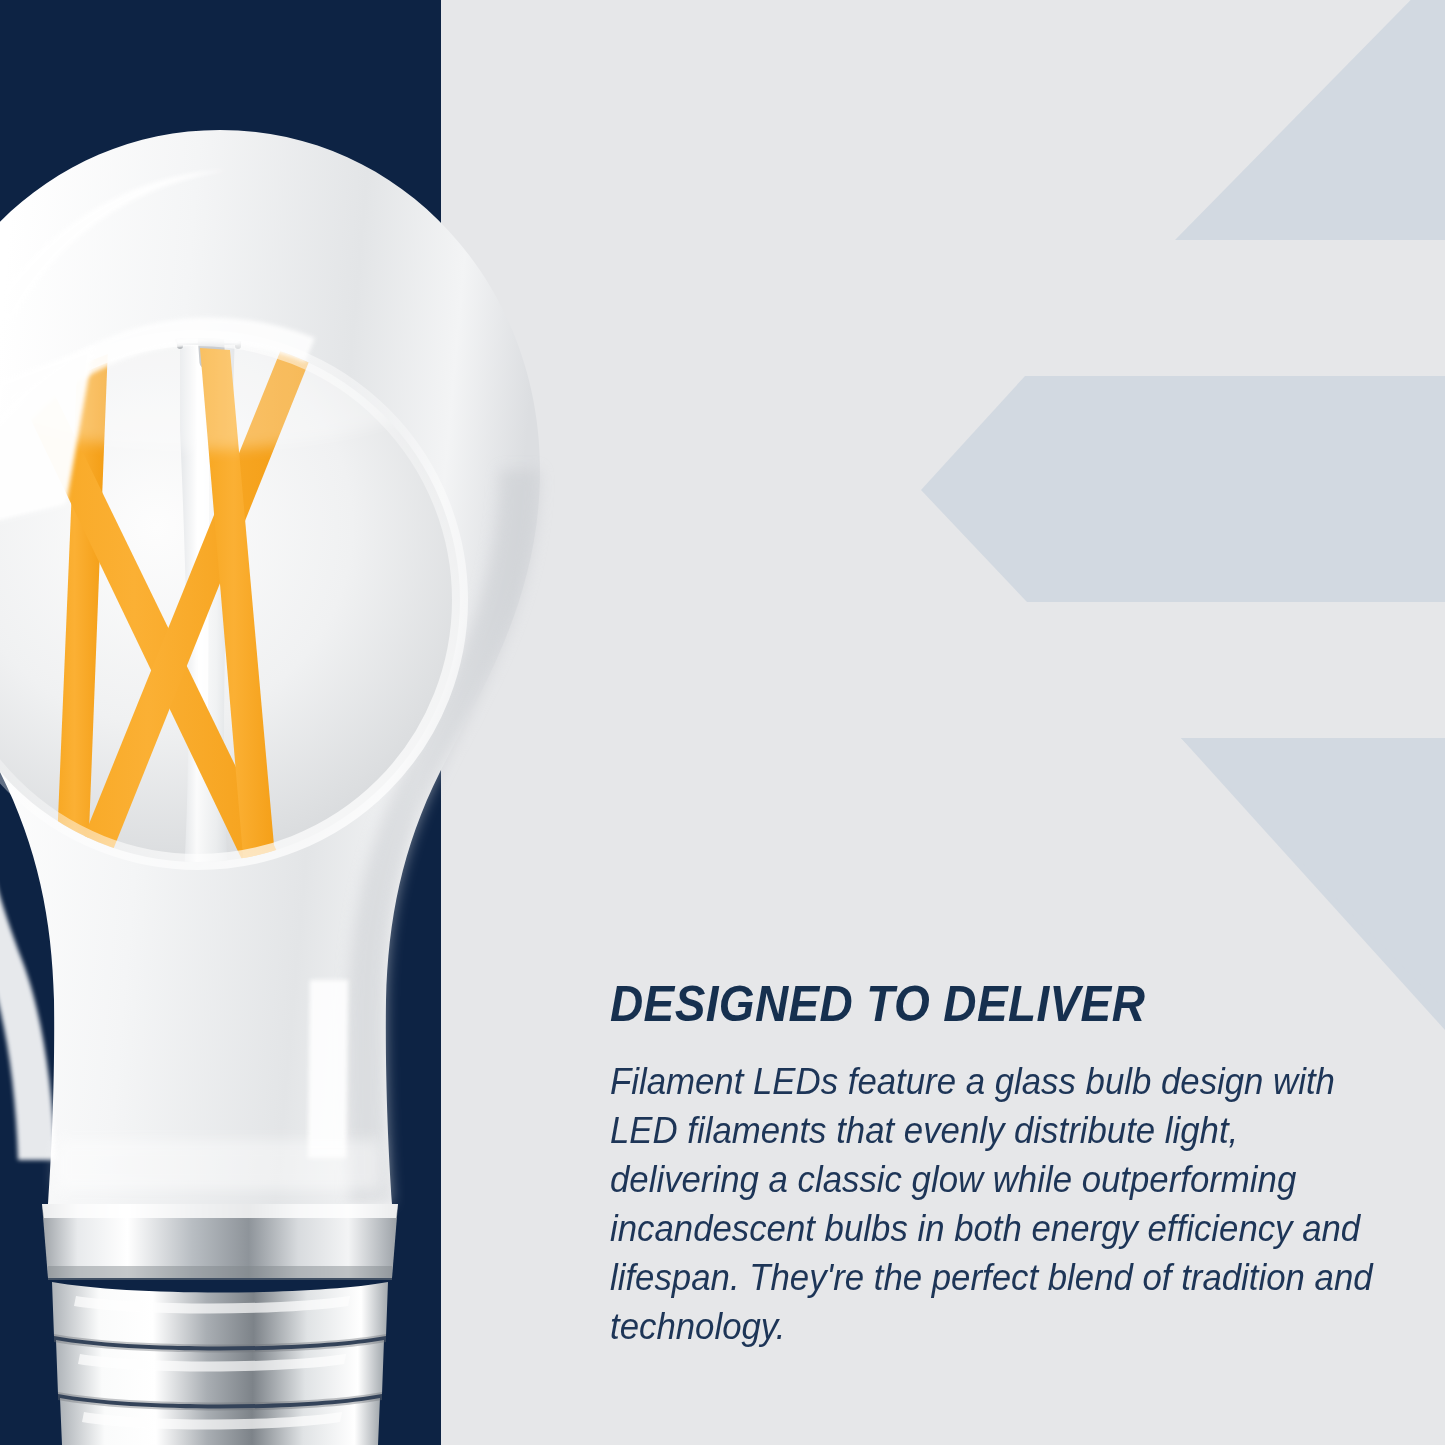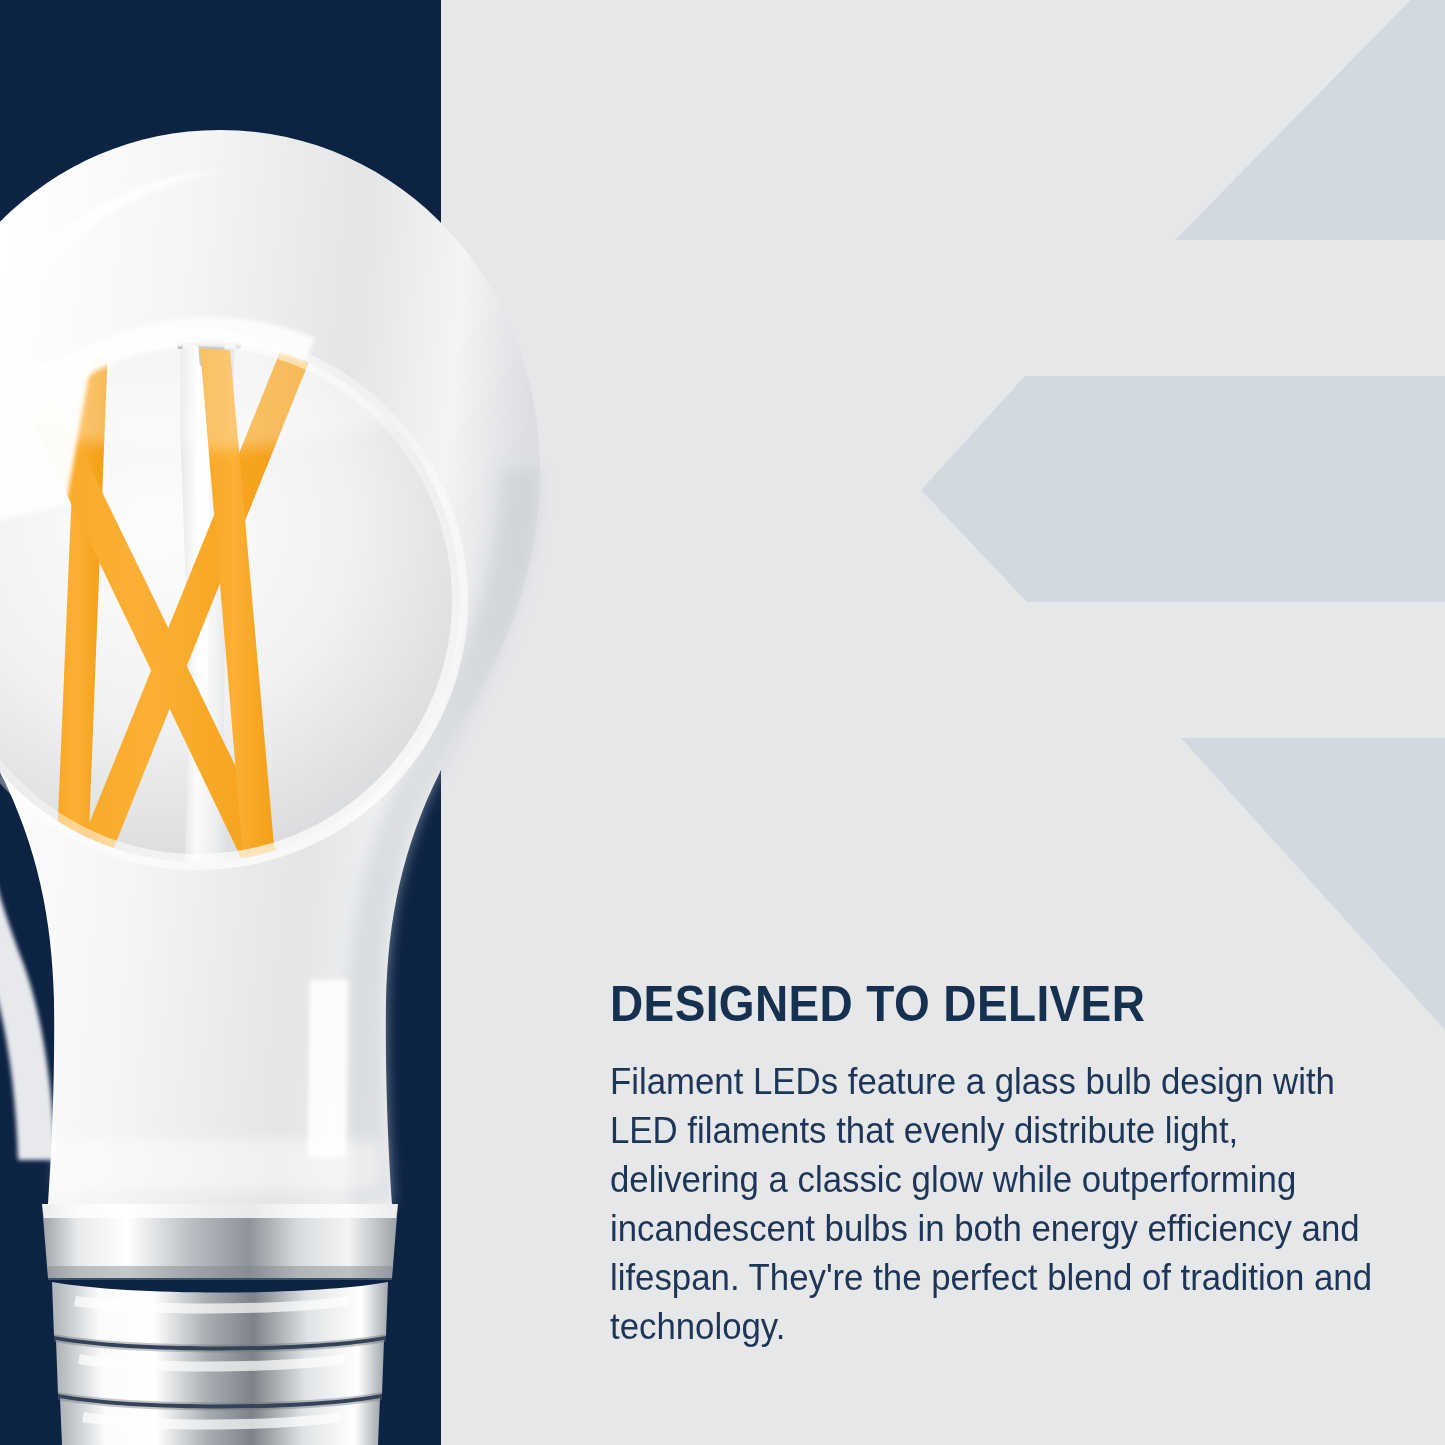--- a/index.html
+++ b/index.html
@@ -7,20 +7,21 @@
     padding: 0;
     background: #ffffff;
   }
   #stage {
     position: relative;
     width: 1445px;
     height: 1445px;
     overflow: hidden;
     background: #84cc16;
     font-family: "Liberation Sans", sans-serif;
+    font-style: italic;
   }
 
   
   .bg-base {
     position: absolute;
     inset: 0;
     background: #e6e7e9;
   }
   .navy-panel {
     position: absolute;

